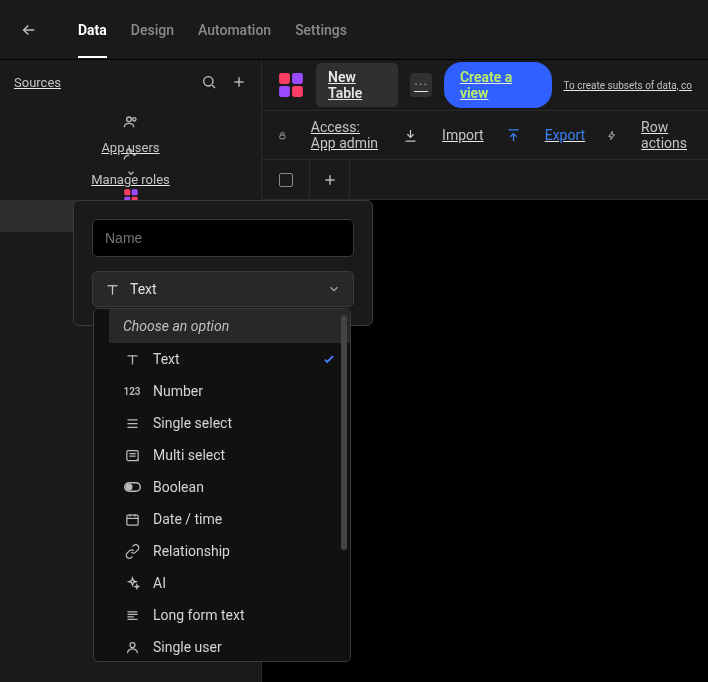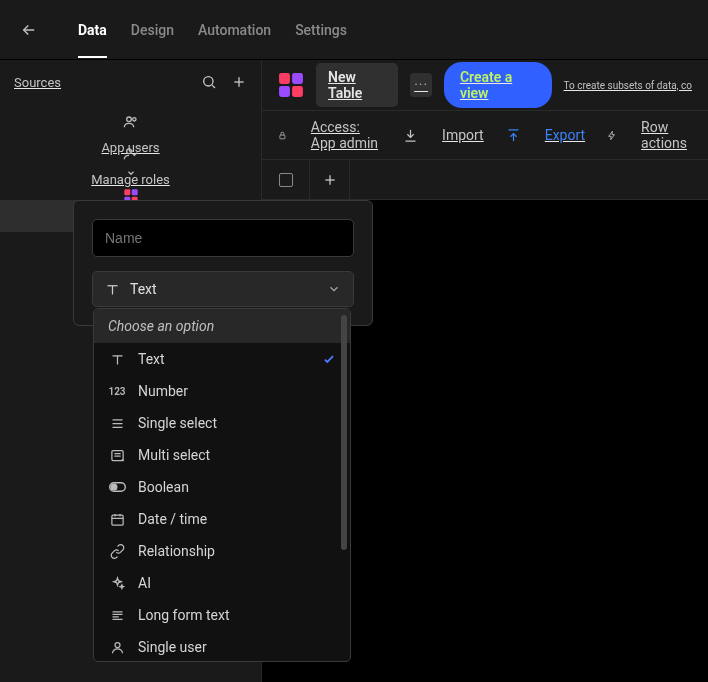--- a/index.html
+++ b/index.html
@@ -225,20 +225,21 @@
     overflow: hidden;
     position: relative;
   }
   .dd-item {
     display:flex; align-items:center;
     gap: 12px;
     padding: 8px 14px;
     font-size: 14px;
     color: #d5d5d5;
     position: relative;
+    margin-left: 15px;
   }
   .dd-item .icon { width: 18px; display:flex; justify-content:center; color:#bbb; }
   .dd-item.placeholder {
     background: #282828;
     font-style: italic;
     color: #c0c0c0;
     padding: 9px 14px;
   }
   .dd-item .check {
     position: absolute; right: 14px;

